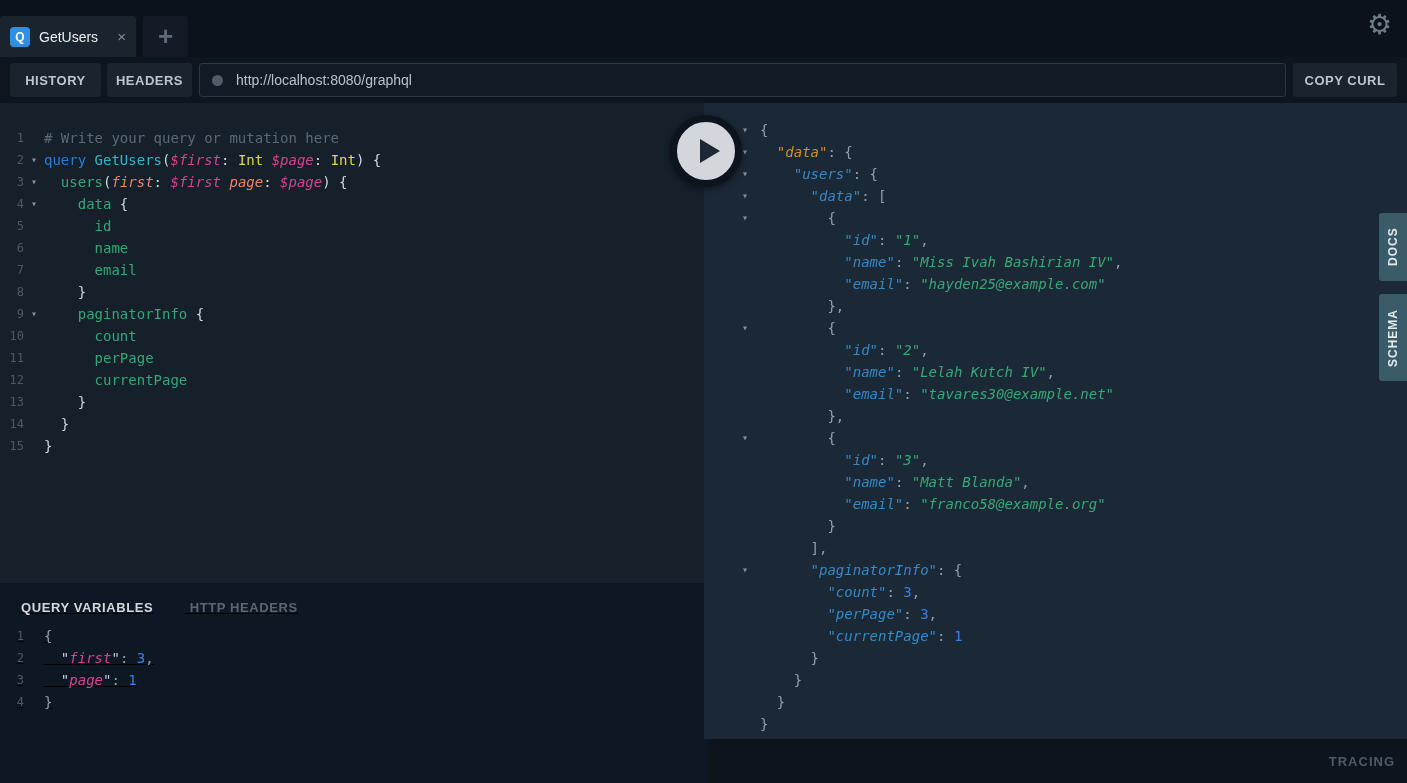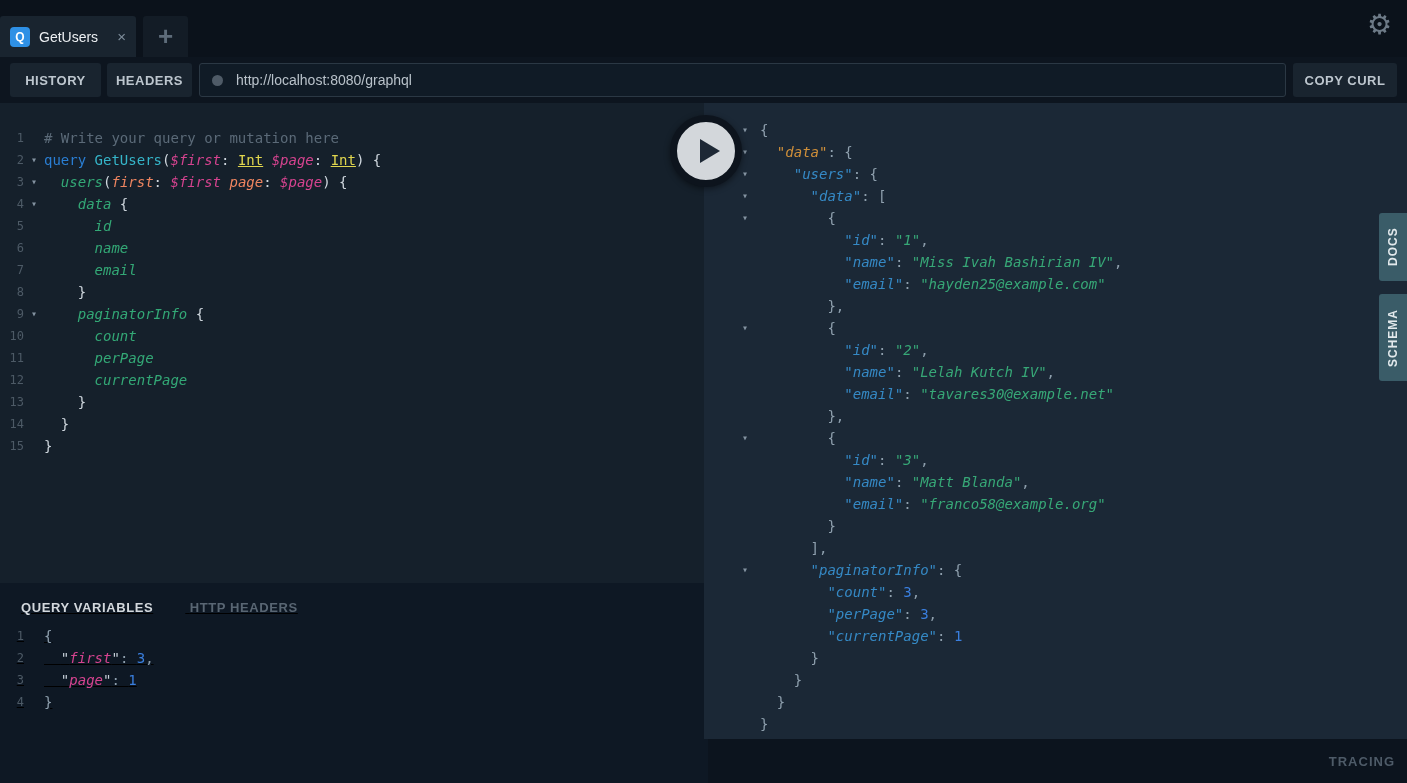--- a/index.html
+++ b/index.html
@@ -52,23 +52,23 @@
   .cl{height:22px;display:flex;}
   .ln{width:24px;text-align:right;color:var(--c-linenum);font-size:12px;flex:none;line-height:22px;}
   .fold{width:20px;text-align:center;color:var(--c-arrow);font-size:10px;flex:none;line-height:22px;}
   .response-pane .fold{width:56px;text-align:left;padding-left:38px;box-sizing:border-box;}
   .code{flex:none;}
   
   .t-com{color:var(--c-com);}
   .t-kw{color:var(--c-kw);}
   .t-def{color:var(--c-def);}
   .t-var{color:var(--c-var);font-style:italic;}
-  .t-atom{color:var(--c-atom);text-decoration:underline;}
+  .t-atom{color:var(--c-atom);}
   .t-attr{color:var(--c-attr);font-style:italic;}
-  .t-fld{color:var(--c-fld);font-style:italic;}
+  .t-fld{color:var(--c-fld);}
   .t-ep{color:var(--c-ep);}
   .t-key{color:var(--c-key);font-style:italic;}
   .t-tkey{color:var(--c-tkey);font-style:italic;}
   .t-str{color:var(--c-str);font-style:italic;}
   .t-num{color:var(--c-num);}
   .t-rp{color:var(--c-rp);}
   .t-q{color:var(--c-q);}
   .t-vkey{color:var(--c-var);font-style:italic;}
   
   .play{position:absolute;left:670px;top:115px;width:72px;height:72px;border-radius:50%;

